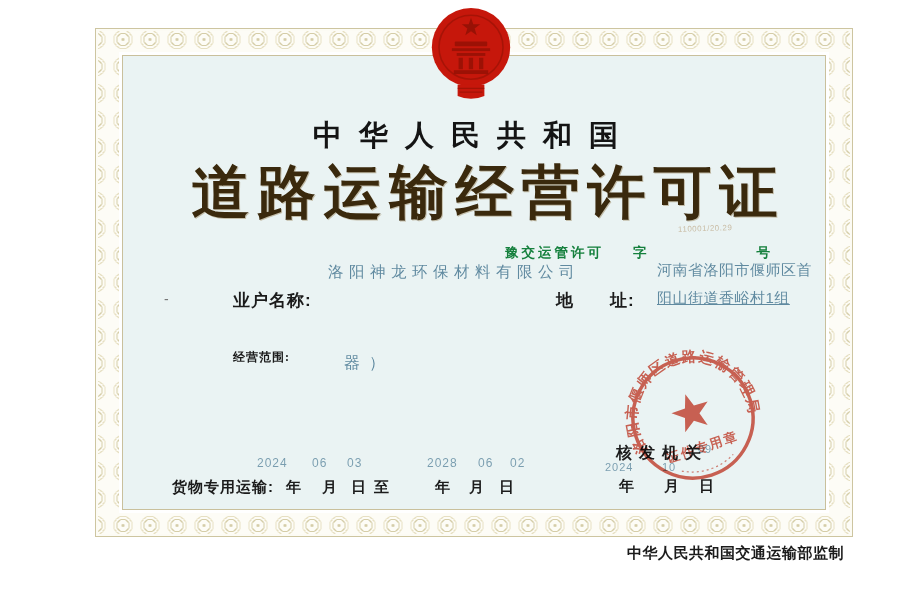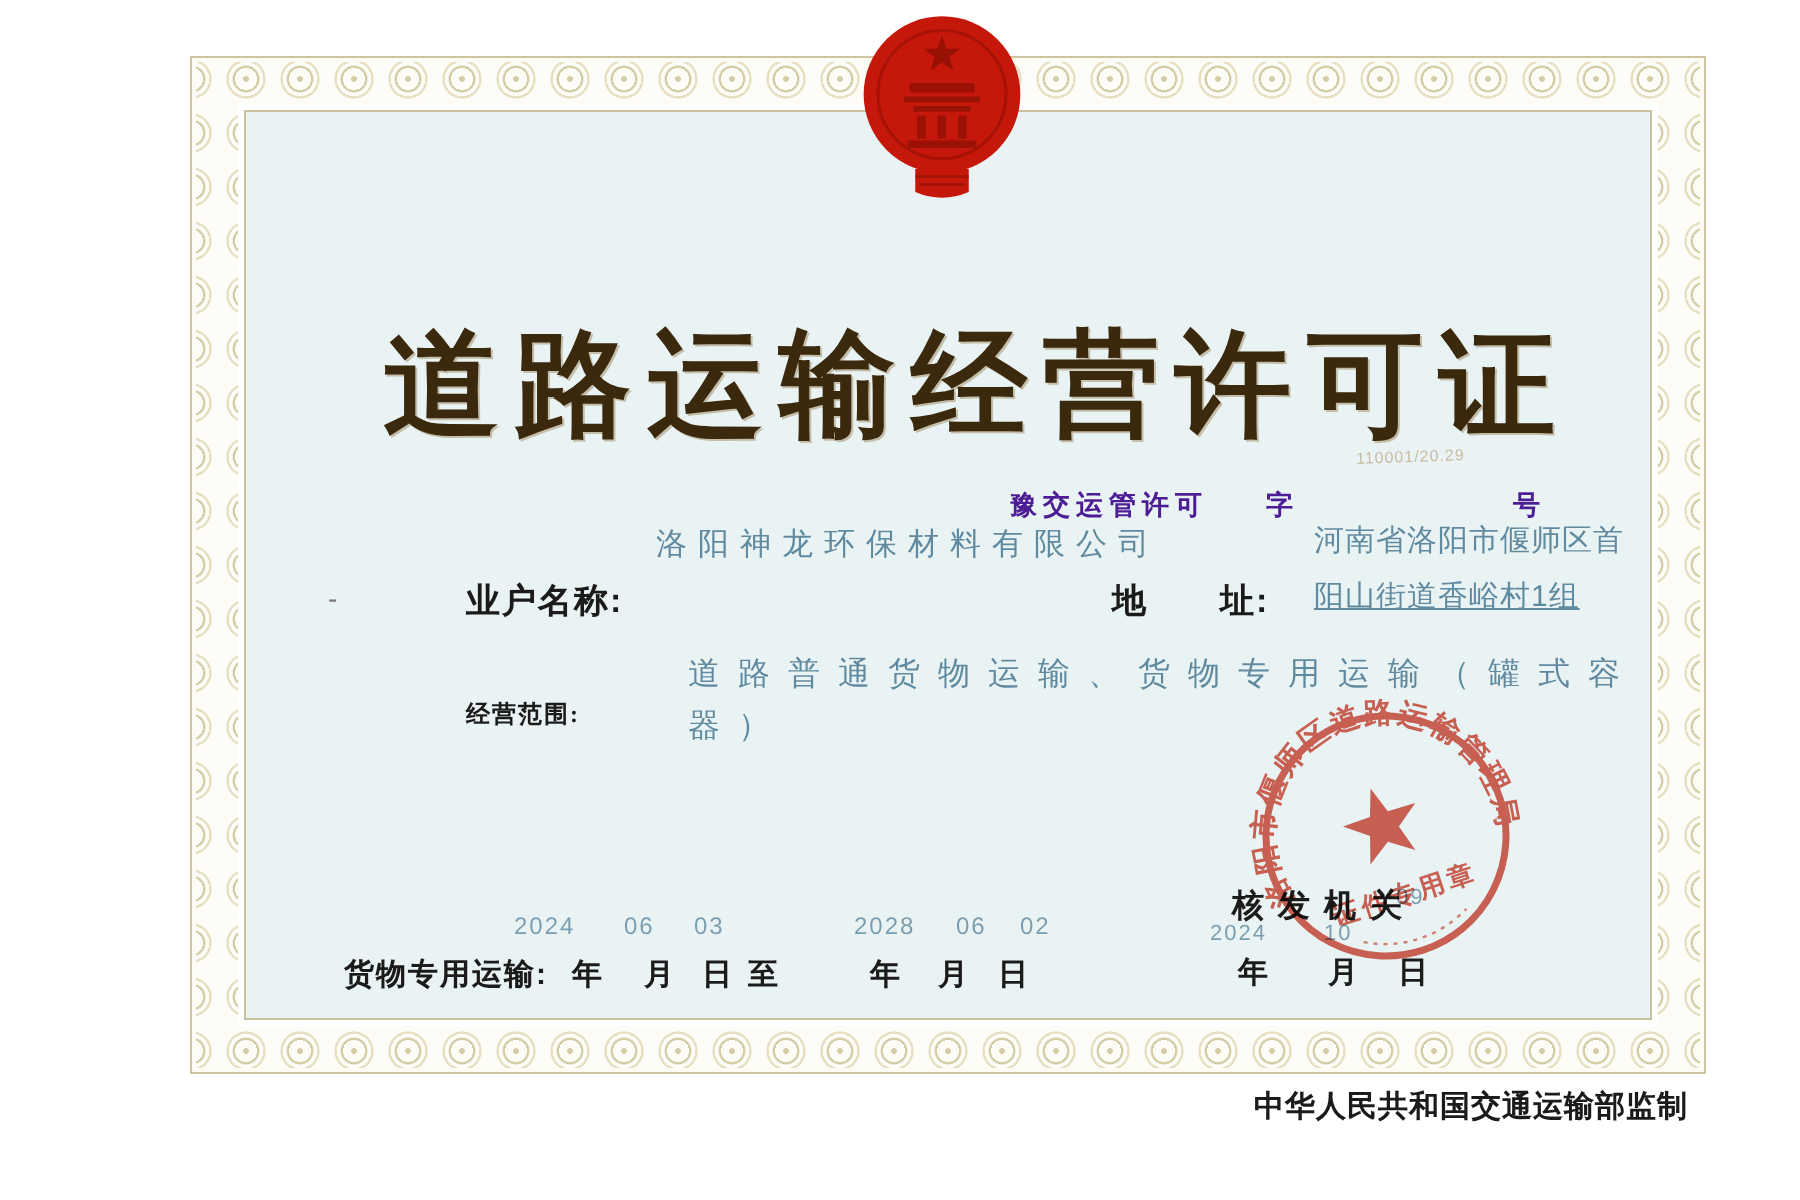--- a/index.html
+++ b/index.html
@@ -33,21 +33,21 @@
     font-size:29px;font-weight:700;color:#141414;letter-spacing:17px;
   }
   .main-title{
     position:absolute;left:95px;top:154px;width:787px;text-align:center;z-index:3;
     font-family:"Liberation Serif","DejaVu Serif",serif;
     font-size:58px;font-weight:700;color:#3a290d;letter-spacing:8px;
     text-shadow:1px 1px 0 rgba(122,90,32,.35);
   }
   
   .license-line{position:absolute;left:505px;top:244px;display:flex;align-items:baseline;z-index:3;
-    font-size:13.5px;font-weight:600;color:#4c1d95;letter-spacing:3px;}
+    font-size:13.5px;font-weight:600;color:#15803d;letter-spacing:3px;}
   .license-line .zi{margin-left:29px;}
   .license-line .hao{margin-left:107px;}
   .serial-mark{position:absolute;left:678px;top:224px;font-size:8px;color:#c9bca4;
     transform:rotate(-2deg);letter-spacing:.5px;z-index:3;}
   
   .faint{color:#0c4a6e;opacity:.62;z-index:3;position:absolute;white-space:pre;}
   .f-company{left:328px;top:262px;font-size:15.5px;letter-spacing:5.5px;}
   .f-addr1{left:657px;top:261px;font-size:15px;letter-spacing:.5px;font-family:Liberation Serif, serif;}
   .f-addr2{left:657px;top:289px;font-size:15px;letter-spacing:.5px;text-decoration:underline;}
   .f-scope1{left:344px;top:327px;font-size:16px;letter-spacing:9px;}
@@ -89,33 +89,33 @@
       <rect x="30" y="51" width="30" height="3"></rect>
       <rect x="32" y="56" width="4.5" height="12"></rect>
       <rect x="42.7" y="56" width="4.5" height="12"></rect>
       <rect x="53.4" y="56" width="4.5" height="12"></rect>
       <rect x="27" y="69" width="36" height="4"></rect>
     </g>
     <path d="M31 84 h28 v12 q-14 6 -28 0 z" fill="#c6170b"></path>
     <path d="M31 88 h28 M33 92 h24" stroke="#8c1004" stroke-width="1.4" opacity=".6" fill="none"></path>
   </svg>
 
+  <div class="country-title">中华人民共和国</div>
   <div class="main-title">道路运输经营许可证</div>
 
   <div class="license-line">
     <span>豫交运管许可</span>
     <span class="zi">字</span>
     <span class="hao">号</span>
   </div>
   <div class="serial-mark">110001/20.29</div>
 
   <div class="faint f-company">洛阳神龙环保材料有限公司</div>
   <div class="faint f-addr1">河南省洛阳市偃师区首</div>
   <div class="faint f-addr2">阳山街道香峪村1组</div>
-  <div class="faint f-scope1">道路普通货物运输、货物专用运输（罐式容</div>
   <div class="faint f-scope2">器）</div>
 
   <div class="faint f-date" style="left:257px;top:456px;">2024</div>
   <div class="faint f-date" style="left:312px;top:456px;">06</div>
   <div class="faint f-date" style="left:347px;top:456px;">03</div>
   <div class="faint f-date" style="left:427px;top:456px;">2028</div>
   <div class="faint f-date" style="left:478px;top:456px;">06</div>
   <div class="faint f-date" style="left:510px;top:456px;">02</div>
 
   <div class="faint f-date" style="left:605px;top:461px;font-size:11px;">2024</div>

